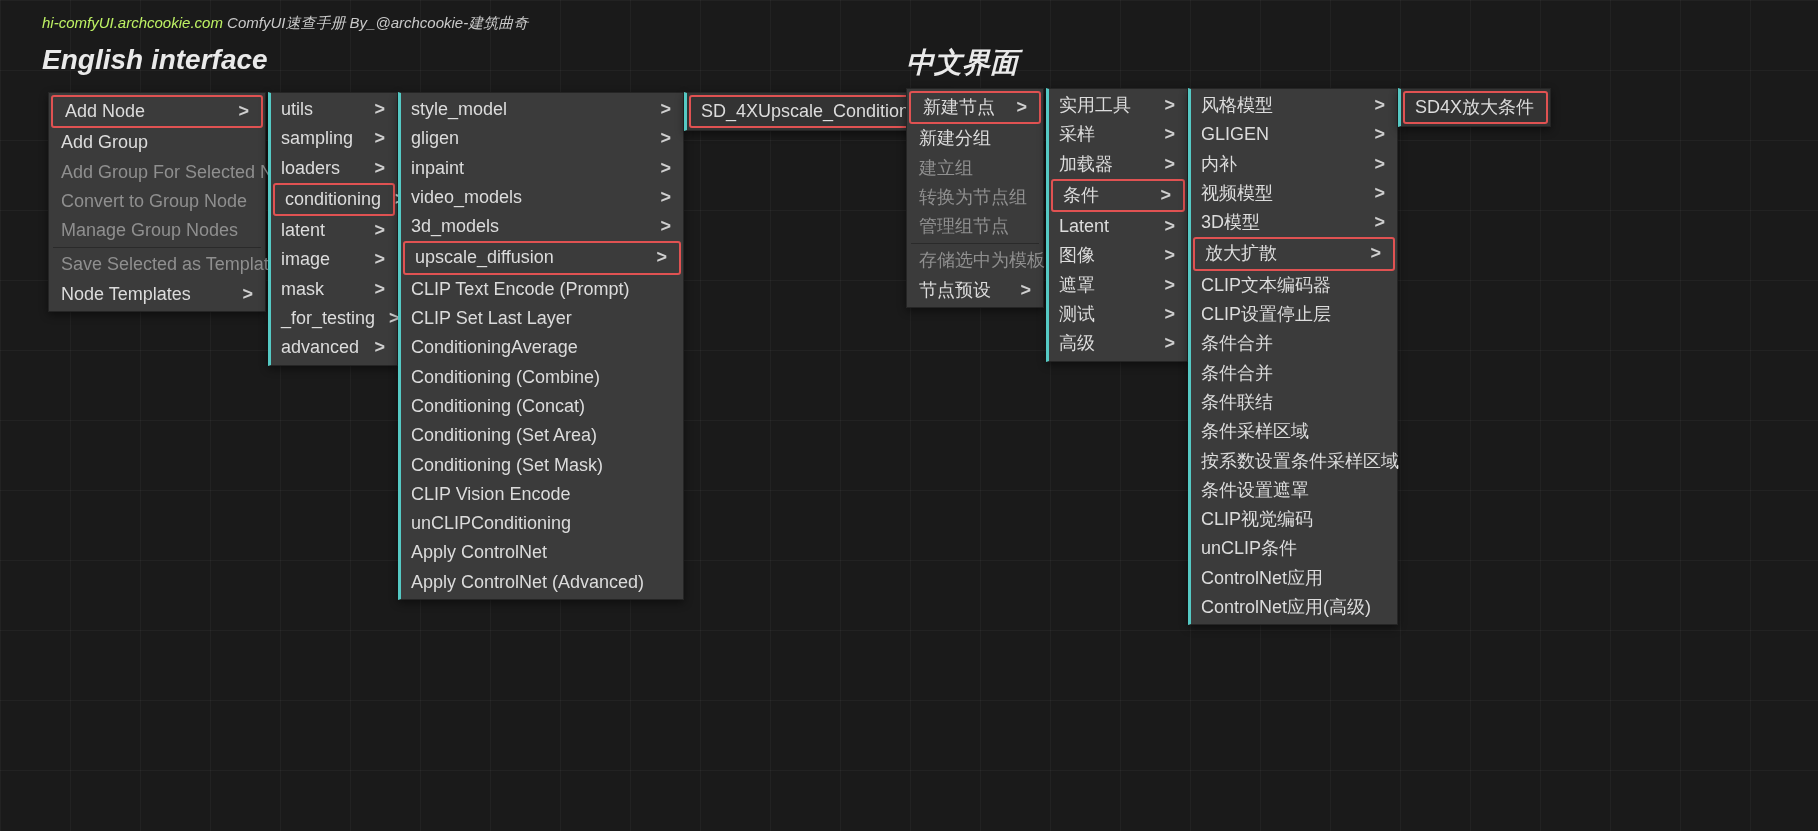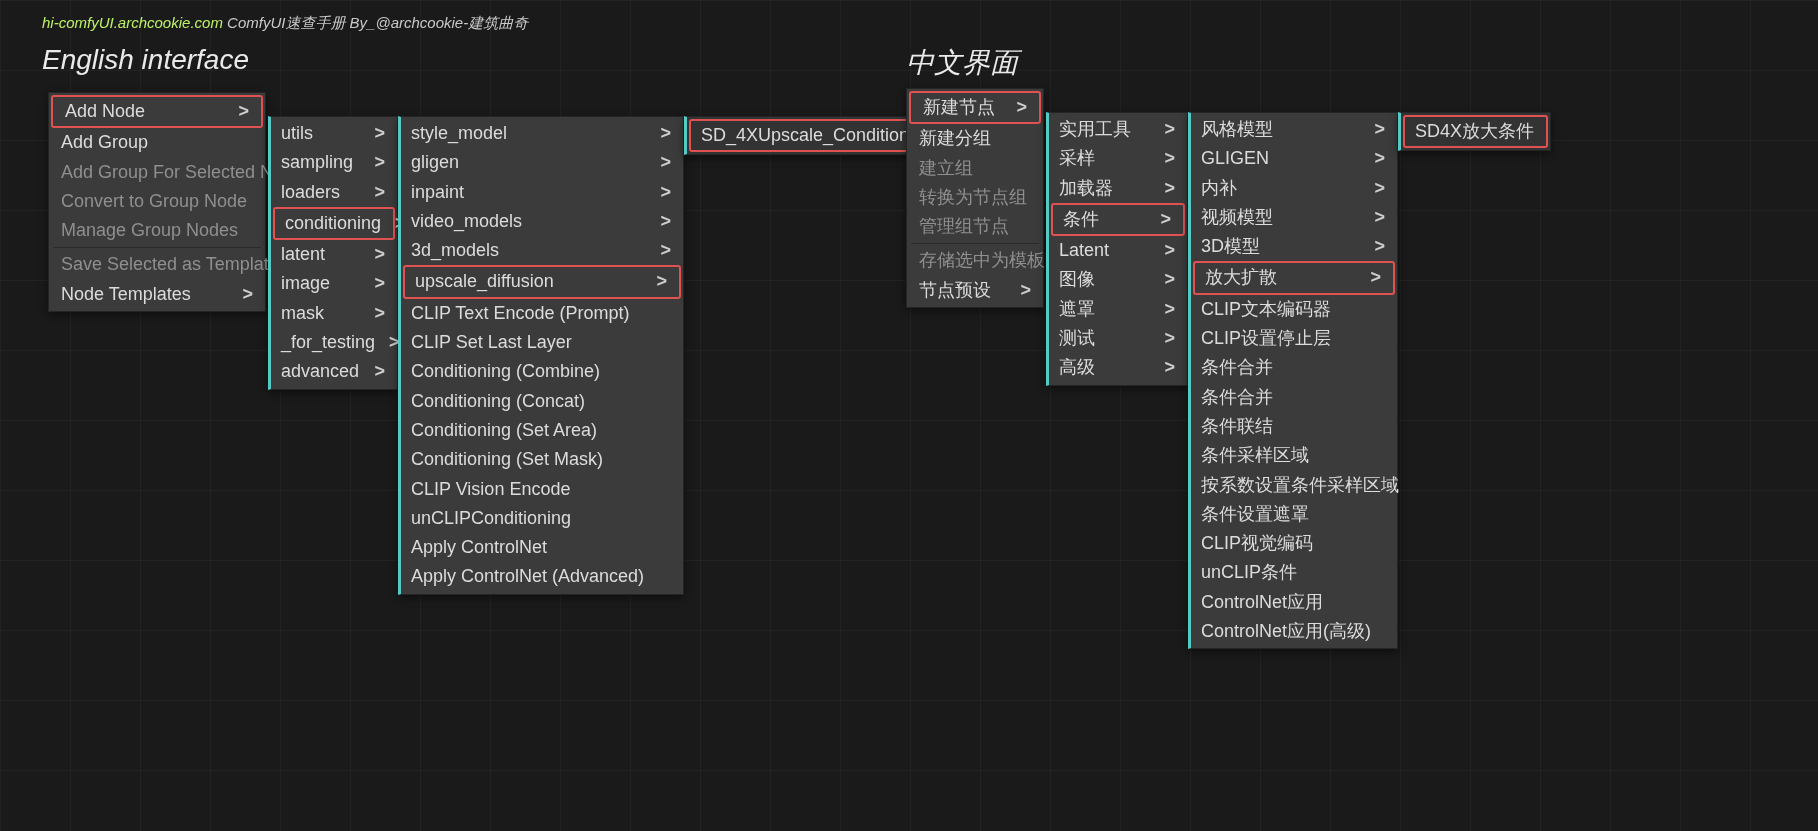--- a/index.html
+++ b/index.html
@@ -26,21 +26,21 @@
     left:42px;
     top:14px;
     font-size:15px;
     font-style:italic;
     color:#c9c9c9;
   }
   .header-line .dom{color:#bef264;}
   .section-title{
     position:absolute;
     font-style:italic;
-    font-weight:400;
+    font-weight:700;
     font-size:28px;
     color:#eaeaea;
   }
 
   
   .menu{
     position:absolute;
     background:#3b3b3b;
     border:1px solid #252525;
     box-shadow:0 3px 8px rgba(0,0,0,.45);
@@ -66,21 +66,20 @@
   }
   .sep{height:1px;background:#2a2a2a;margin:2px 4px;}
   .hl{
     border:2px solid #e05252;
     border-radius:3px;
     margin:0 2px;
   }
   
   .accent{
     border-left:3px solid #55c9c4;
-    margin-top:24px;
   }
   .accent .item{padding-left:10px;}
   .leaf{ 
     background:#333;
   }
 </style>
 </head>
 <body>
 
 <div class="canvas"></div>
@@ -181,20 +180,23 @@
       <span>upscale_diffusion</span>
       <span class="chev">&gt;</span>
     </div>
     <div class="item">
       <span>CLIP Text Encode (Prompt)</span>
     </div>
     <div class="item">
       <span>CLIP Set Last Layer</span>
     </div>
     <div class="item">
+      <span>ConditioningAverage</span>
+    </div>
+    <div class="item">
       <span>Conditioning (Combine)</span>
     </div>
     <div class="item">
       <span>Conditioning (Concat)</span>
     </div>
     <div class="item">
       <span>Conditioning (Set Area)</span>
     </div>
     <div class="item">
       <span>Conditioning (Set Mask)</span>

